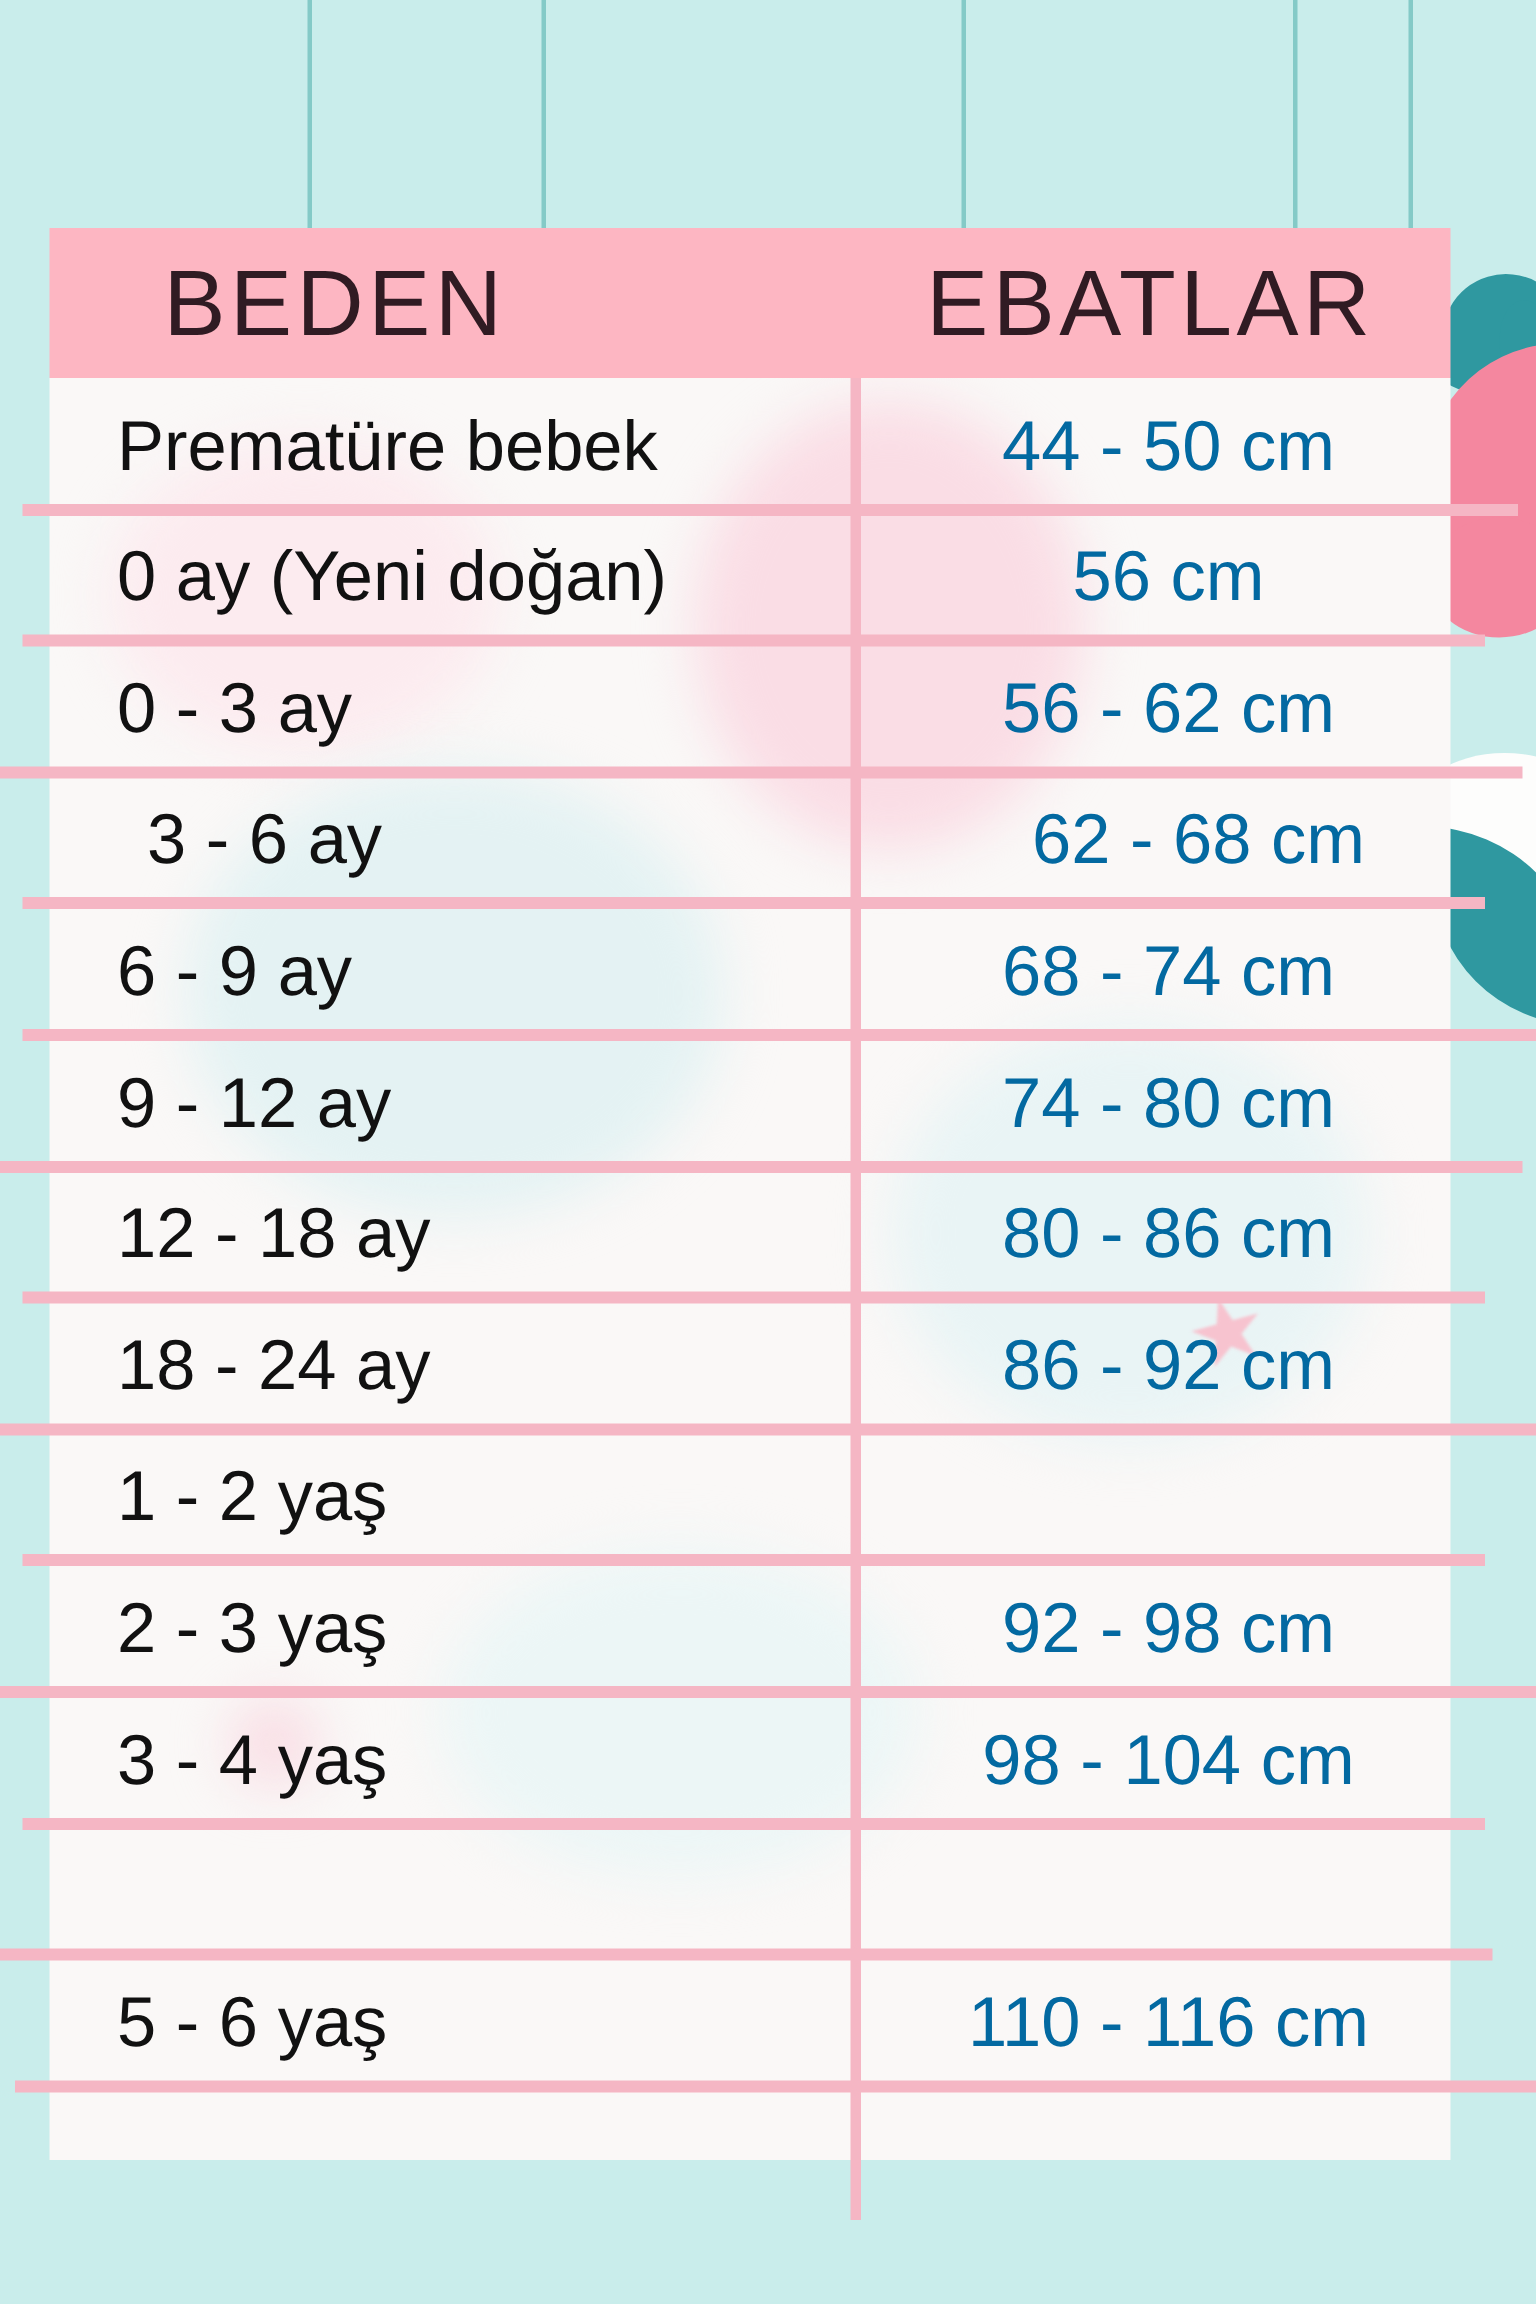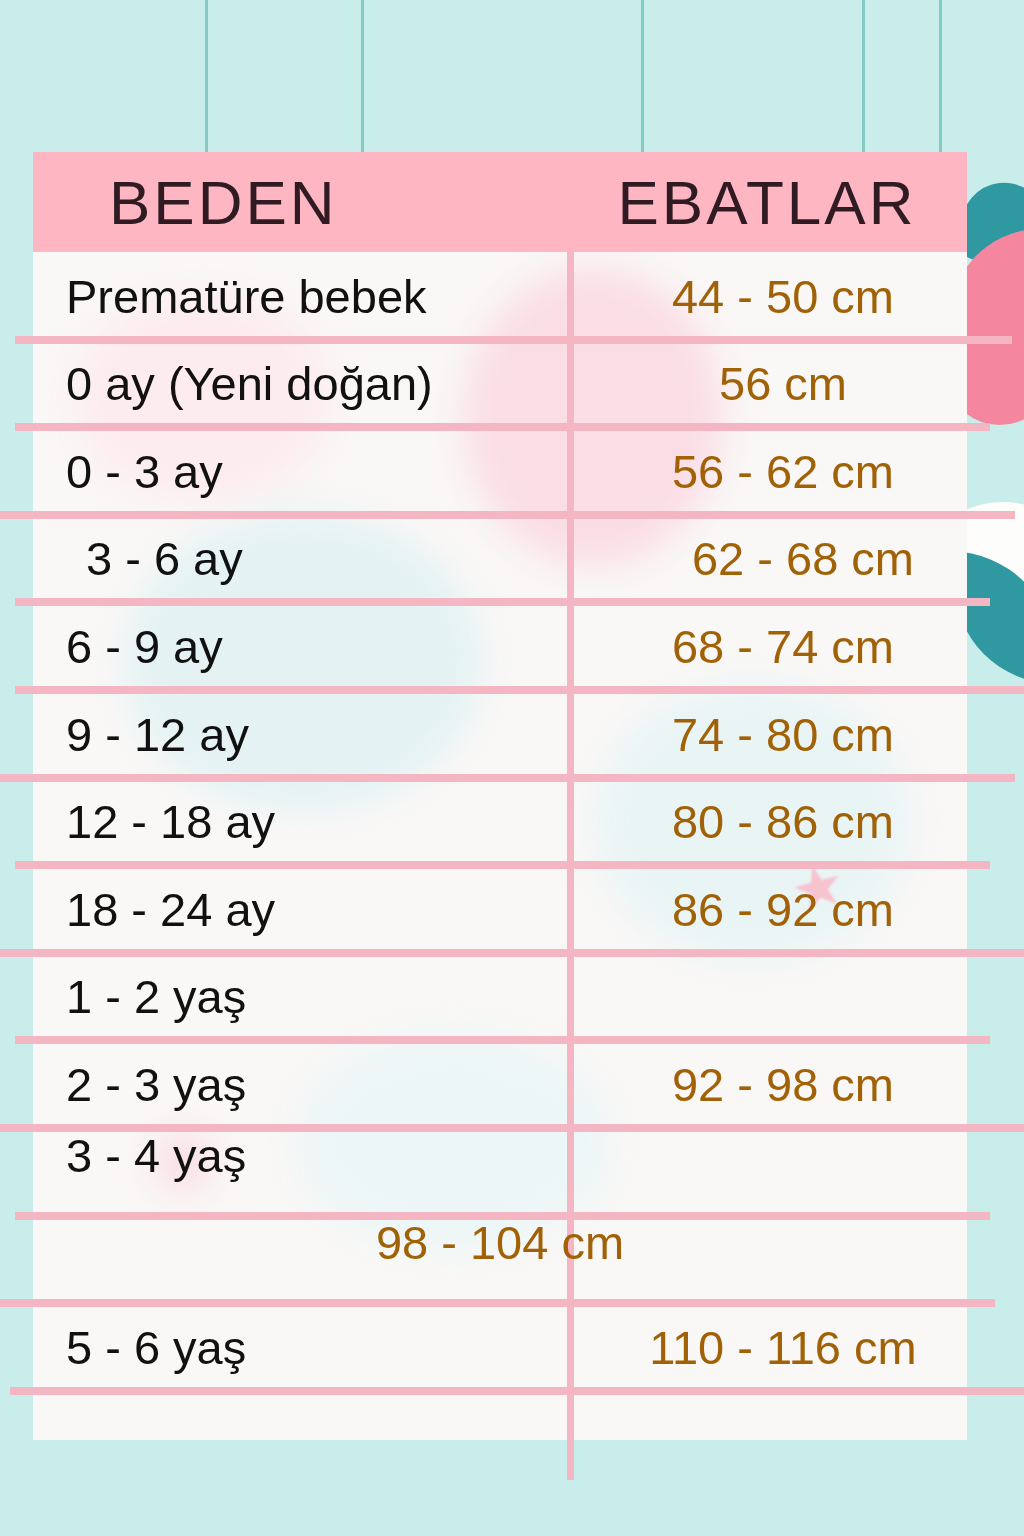--- a/index.html
+++ b/index.html
@@ -38,24 +38,24 @@
   
   .faint{position:absolute;filter:blur(18px);border-radius:50%;}
   .f1{left:430px;top:15px;width:260px;height:300px;background:#fadde5;}
   .f2{left:40px;top:40px;width:260px;height:210px;background:#fcebef;}
   .f3{left:90px;top:260px;width:360px;height:300px;background:#e4f2f3;}
   .f4{left:560px;top:430px;width:320px;height:280px;background:#e9f4f5;}
   .f5{left:260px;top:780px;width:320px;height:220px;background:#ecf6f6;}
   .f6{left:120px;top:880px;width:60px;height:60px;background:#f9dde4;}
   .star{position:absolute;left:758px;top:600px;font-size:60px;color:#f7c3cf;transform:rotate(-15deg);filter:blur(1px);}
 
-  .row{position:absolute;left:0;width:934px;height:88px;display:flex;z-index:4;gap:32px;}
+  .row{position:absolute;left:12px;width:934px;height:88px;display:flex;z-index:4;}
   .cell-size{width:534px;display:flex;align-items:center;padding-left:33px;box-sizing:border-box;
     font-size:47px;color:#111111;}
-  .cell-range{flex:1;display:flex;align-items:center;justify-content:center;font-size:47px;color:#a16207;}
+  .cell-range{flex:1;display:flex;align-items:center;justify-content:center;font-size:47px;color:#0369a1;}
 
   
   .vdivider{position:absolute;left:534px;top:100px;width:7px;height:1228px;background:#f5b6c4;z-index:2;}
 
   
   .sep{position:absolute;height:8px;background:#f5b6c4;z-index:3;left:-18px;right:-23px;}
   .sep.p1{right:-45px;}
   .sep.p3{left:-33px;right:-48px;}
   .sep.p5{right:-57px;}
   .sep.p6{left:-33px;right:-48px;}
@@ -137,21 +137,21 @@
       <div class="cell-size">18 - 24 ay</div>
       <div class="cell-range">86 - 92 cm</div>
     </div>
     <div class="row" style="top:800.8px;">
       <div class="cell-size">1 - 2 yaş</div>
     </div>
     <div class="row" style="top:888.4px;">
       <div class="cell-size">2 - 3 yaş</div>
       <div class="cell-range">92 - 98 cm</div>
     </div>
-    <div class="row" style="top:976px;flex-direction:column;">
+    <div class="row" style="top:976px;">
       <div class="cell-size">3 - 4 yaş</div>
       <div class="cell-range">98 - 104 cm</div>
     </div>
     <div class="row" style="top:1151.2px;">
       <div class="cell-size">5 - 6 yaş</div>
       <div class="cell-range">110 - 116 cm</div>
     </div>
 
     <div class="sep p1" style="top:183.6px;"></div>
     <div class="sep p2" style="top:271.2px;"></div>

